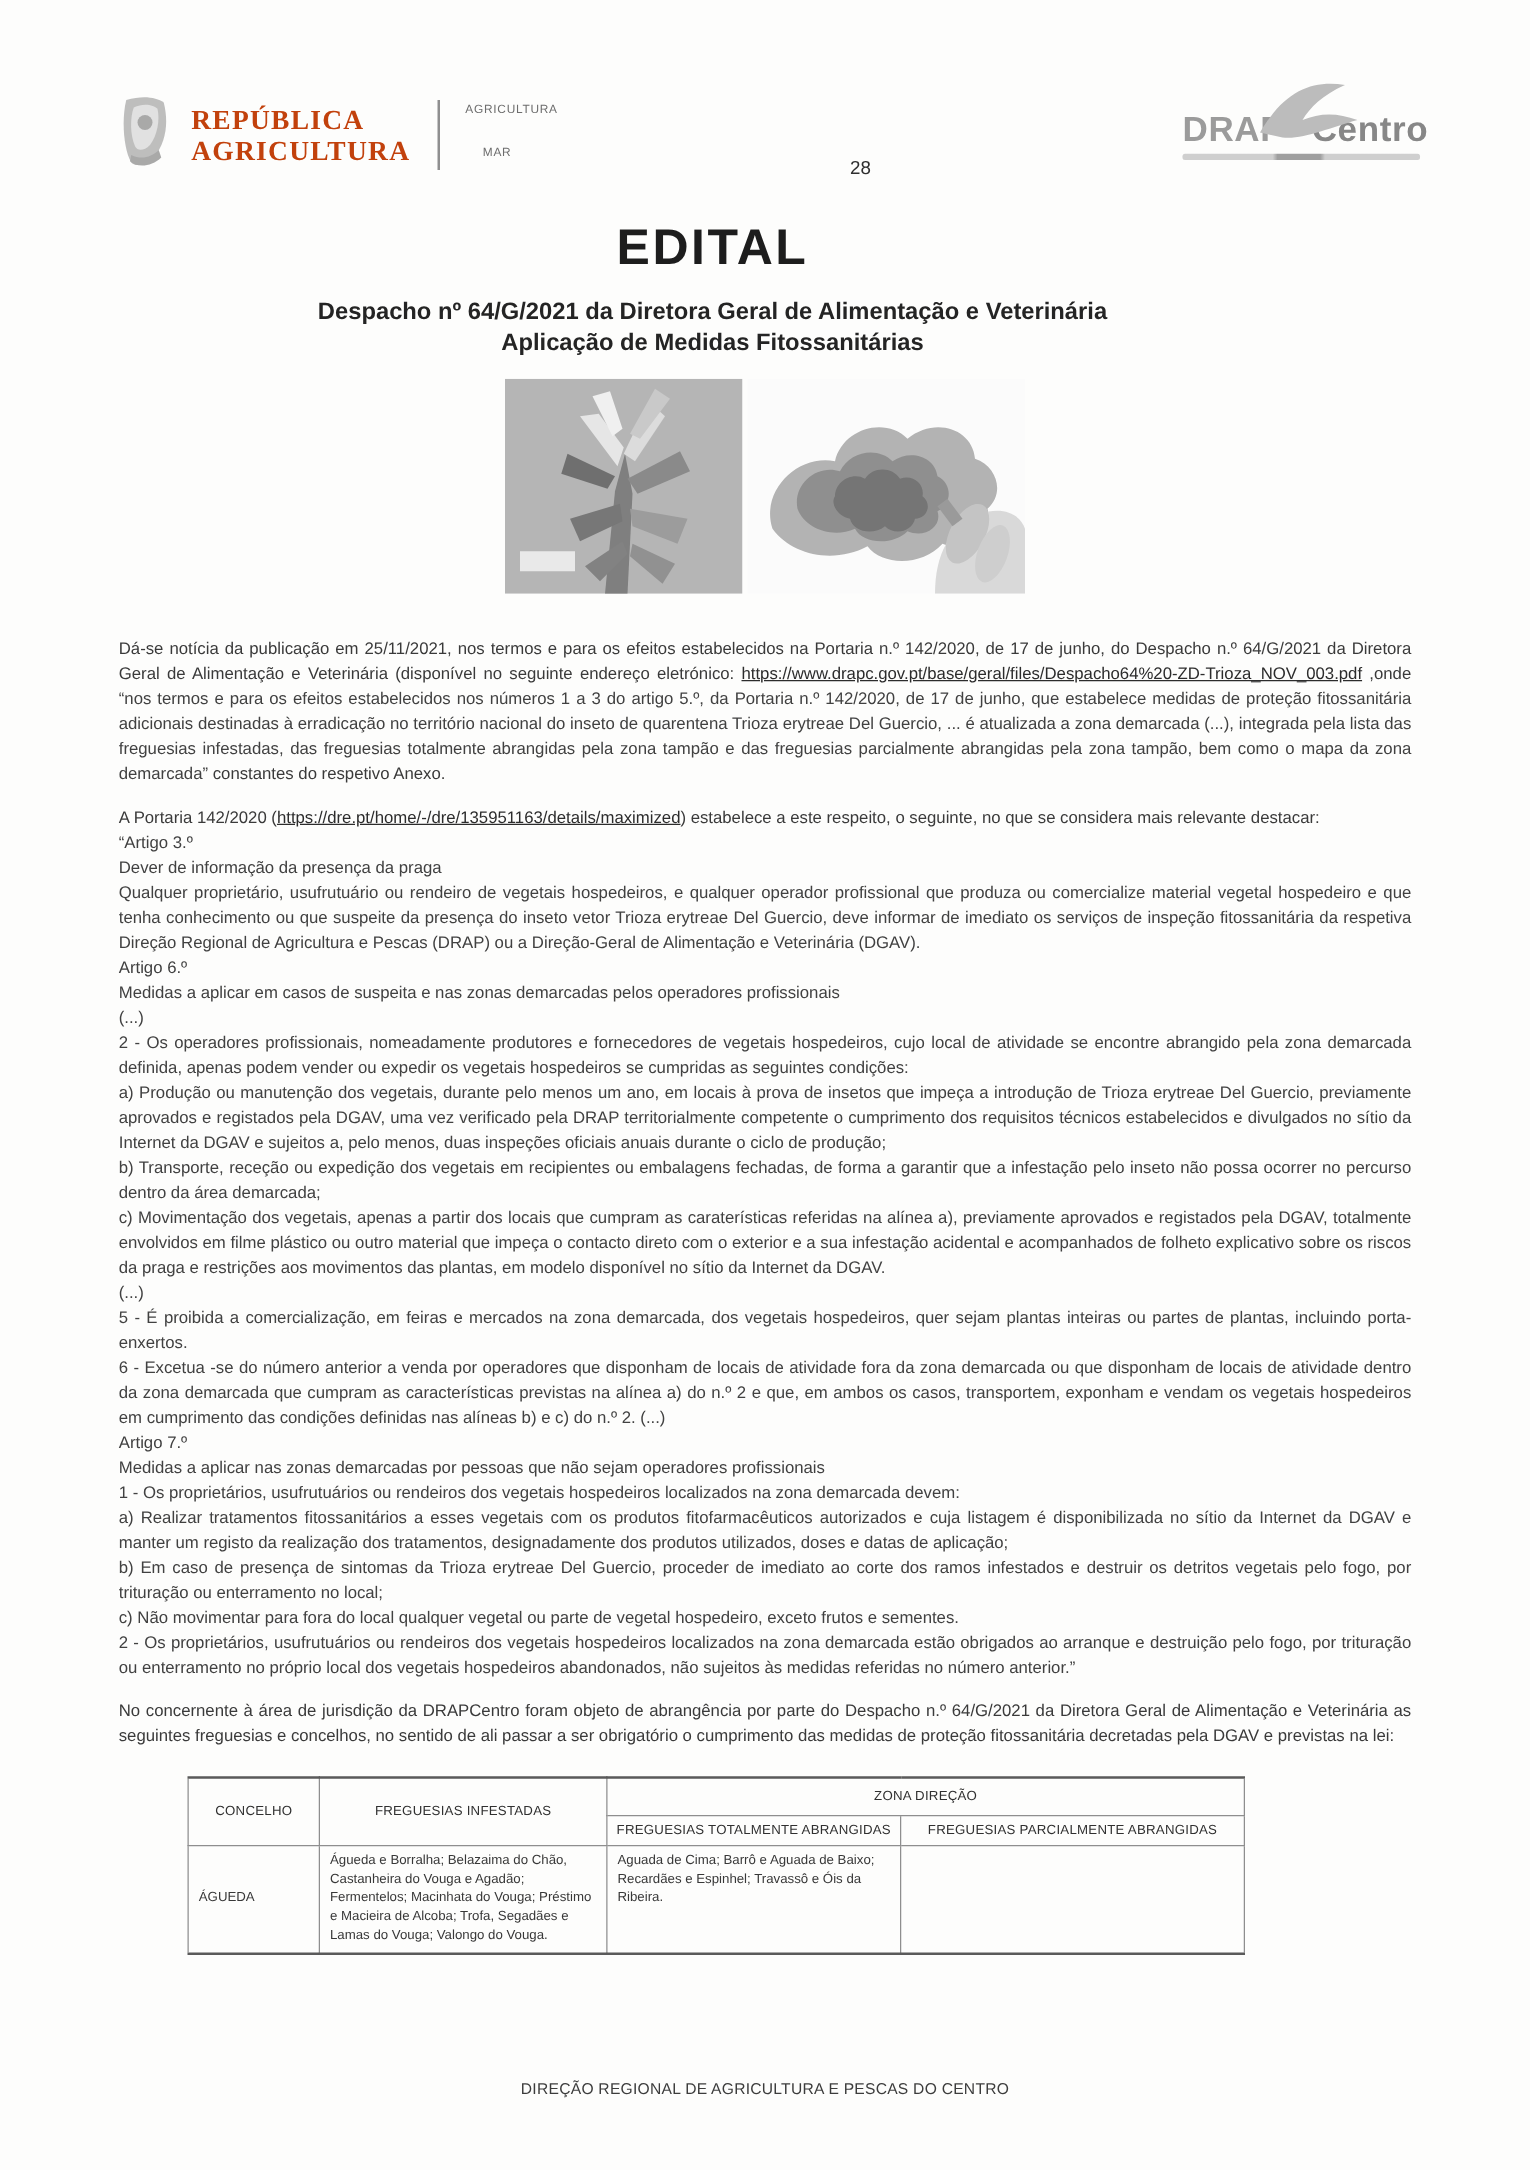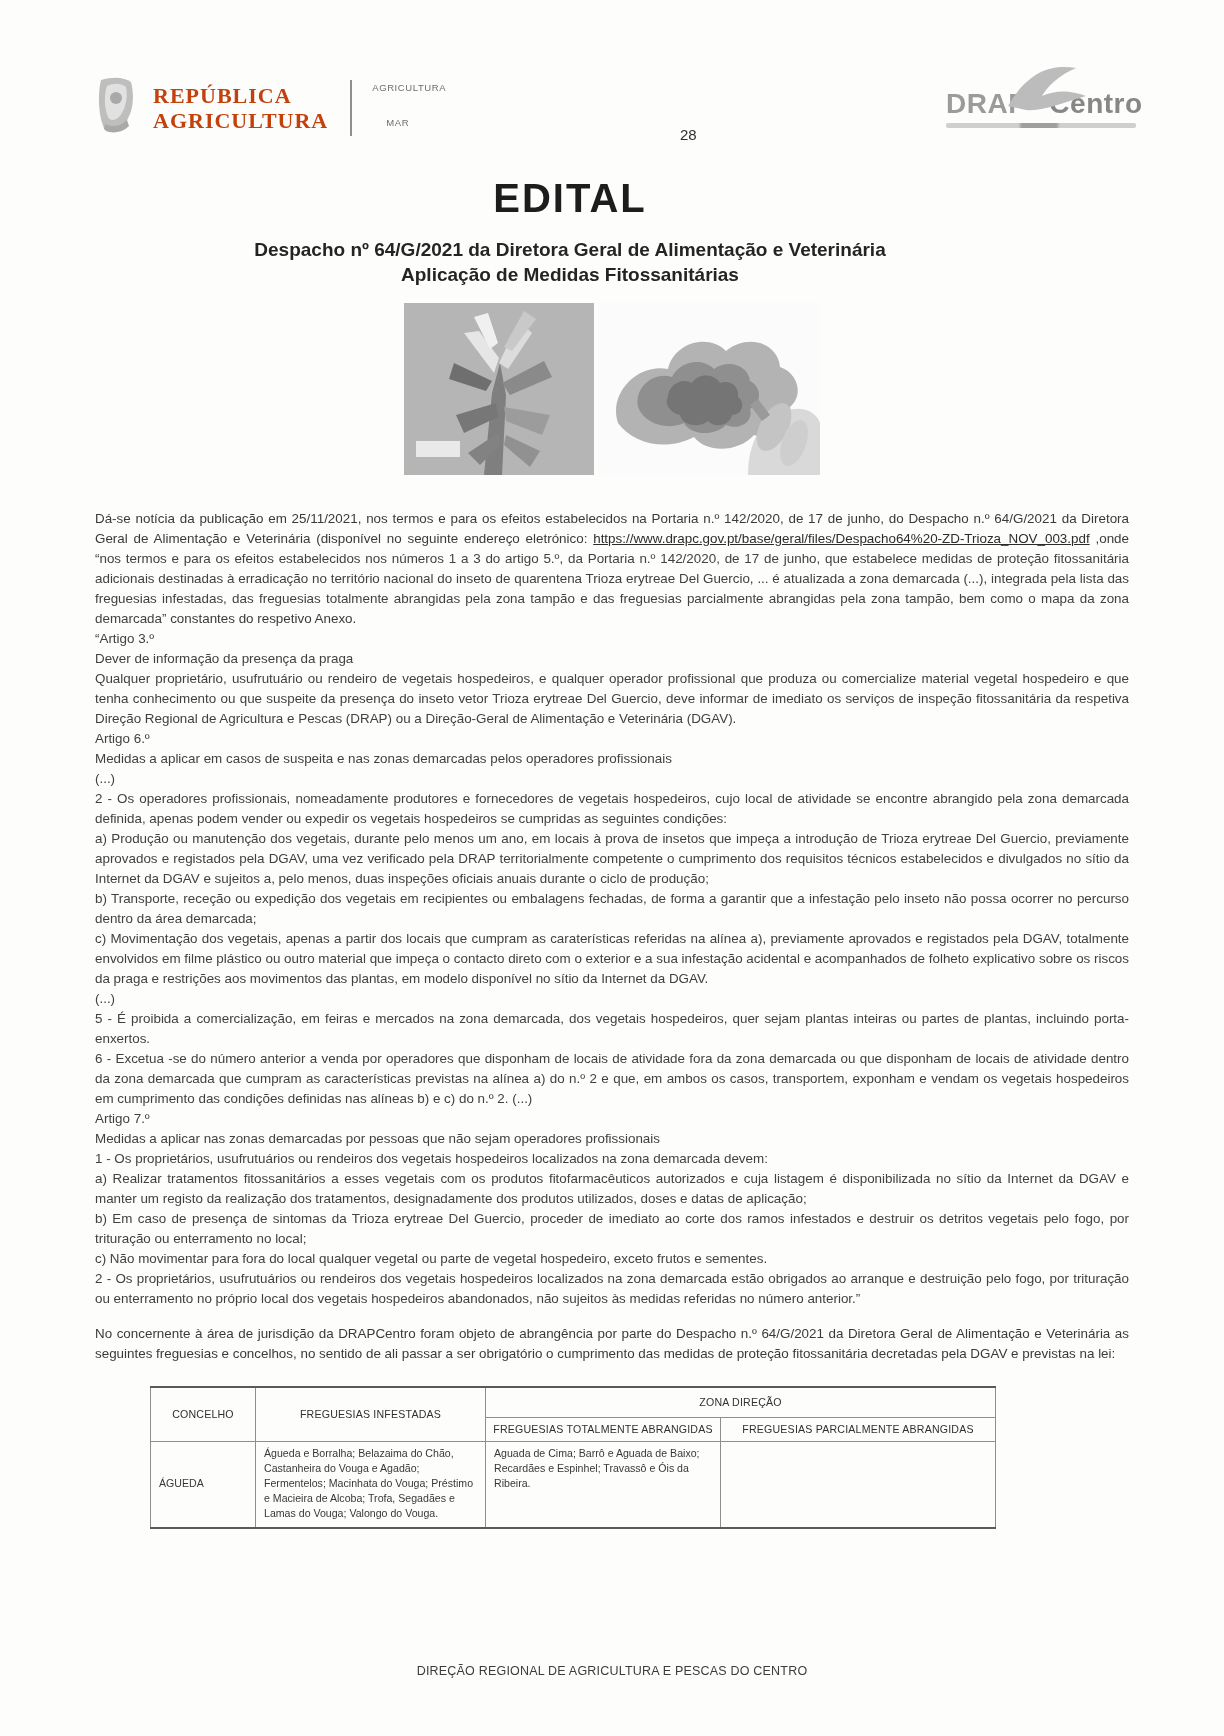--- a/index.html
+++ b/index.html
@@ -125,20 +125,21 @@
         <path d="M70 94 C70 82 84 74 94 80 C100 70 116 70 122 80 C132 76 142 84 140 94 C148 100 144 112 134 112 C132 122 118 126 110 118 C100 126 84 122 82 112 C72 110 66 100 70 94 Z" fill="#757575"></path>
         <path d="M150 172 C150 140 162 118 186 108 C204 102 218 108 222 120 L222 172 Z" fill="#d9d9d9"></path>
         <ellipse cx="176" cy="124" rx="14" ry="26" fill="#c4c4c4" transform="rotate(28 176 124)"></ellipse>
         <ellipse cx="196" cy="140" rx="12" ry="24" fill="#cecece" transform="rotate(20 196 140)"></ellipse>
         <path d="M160 96 L172 112 L164 118 L152 102 Z" fill="#9a9a9a"></path>
       </svg>
     </div>
 
     <div class="body-text">
         <p class="para n"><span>Dá-se notícia da publicação em 25/11/2021, nos termos e para os efeitos estabelecidos na Portaria n.º 142/2020, de 17 de junho, do Despacho n.º 64/G/2021 da Diretora Geral de Alimentação e Veterinária (disponível no seguinte endereço eletrónico: </span><a href="#">https://www.drapc.gov.pt/base/geral/files/Despacho64%20-ZD-Trioza_NOV_003.pdf</a><span> ,onde </span><span class="it">“nos termos e para os efeitos estabelecidos nos números 1 a 3 do artigo 5.º, da Portaria n.º 142/2020, de 17 de junho, que estabelece medidas de proteção fitossanitária adicionais destinadas à erradicação no território nacional do inseto de quarentena Trioza erytreae Del Guercio, ... é atualizada a zona demarcada (...), integrada pela lista das freguesias infestadas, das freguesias totalmente abrangidas pela zona tampão e das freguesias parcialmente abrangidas pela zona tampão, bem como o mapa da zona demarcada”</span><span> constantes do respetivo Anexo.</span></p>
+        <p class="para n gap"><span>A Portaria 142/2020 (</span><a href="#">https://dre.pt/home/-/dre/135951163/details/maximized</a><span>) estabelece a este respeito, o seguinte, no que se considera mais relevante destacar:</span></p>
         <p class="para it"><span>“Artigo 3.º</span></p>
         <p class="para it"><span>Dever de informação da presença da praga</span></p>
         <p class="para it"><span>Qualquer proprietário, usufrutuário ou rendeiro de vegetais hospedeiros, e qualquer operador profissional que produza ou comercialize material vegetal hospedeiro e que tenha conhecimento ou que suspeite da presença do inseto vetor Trioza erytreae Del Guercio, deve informar de imediato os serviços de inspeção fitossanitária da respetiva Direção Regional de Agricultura e Pescas (DRAP) ou a Direção-Geral de Alimentação e Veterinária (DGAV).</span></p>
         <p class="para it"><span>Artigo 6.º</span></p>
         <p class="para it"><span>Medidas a aplicar em casos de suspeita e nas zonas demarcadas pelos operadores profissionais</span></p>
         <p class="para it"><span>(...)</span></p>
         <p class="para it"><span>2 - Os operadores profissionais, nomeadamente produtores e fornecedores de vegetais hospedeiros, cujo local de atividade se encontre abrangido pela zona demarcada definida, apenas podem vender ou expedir os vegetais hospedeiros se cumpridas as seguintes condições:</span></p>
         <p class="para it"><span>a) Produção ou manutenção dos vegetais, durante pelo menos um ano, em locais à prova de insetos que impeça a introdução de Trioza erytreae Del Guercio, previamente aprovados e registados pela DGAV, uma vez verificado pela DRAP territorialmente competente o cumprimento dos requisitos técnicos estabelecidos e divulgados no sítio da Internet da DGAV e sujeitos a, pelo menos, duas inspeções oficiais anuais durante o ciclo de produção;</span></p>
         <p class="para it"><span>b) Transporte, receção ou expedição dos vegetais em recipientes ou embalagens fechadas, de forma a garantir que a infestação pelo inseto não possa ocorrer no percurso dentro da área demarcada;</span></p>
         <p class="para it"><span>c) Movimentação dos vegetais, apenas a partir dos locais que cumpram as caraterísticas referidas na alínea a), previamente aprovados e registados pela DGAV, totalmente envolvidos em filme plástico ou outro material que impeça o contacto direto com o exterior e a sua infestação acidental e acompanhados de folheto explicativo sobre os riscos da praga e restrições aos movimentos das plantas, em modelo disponível no sítio da Internet da DGAV.</span></p>

